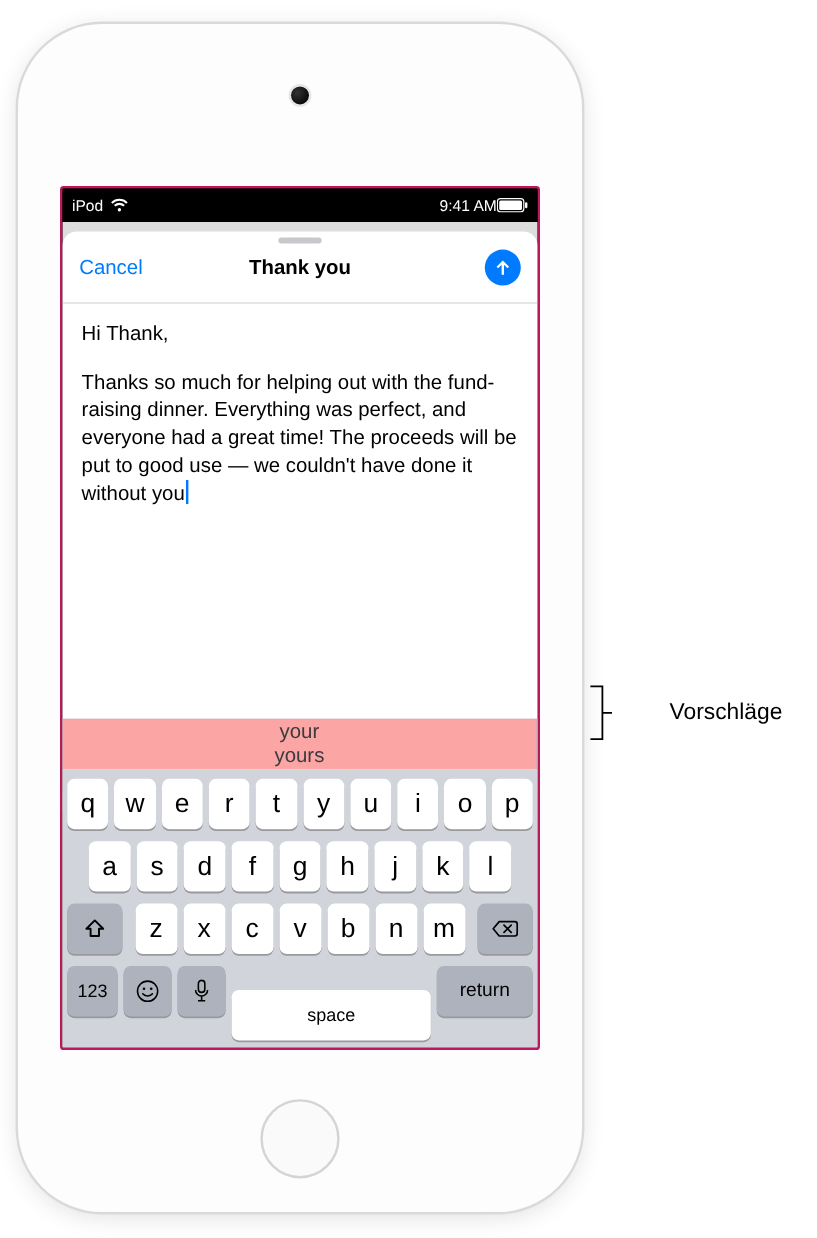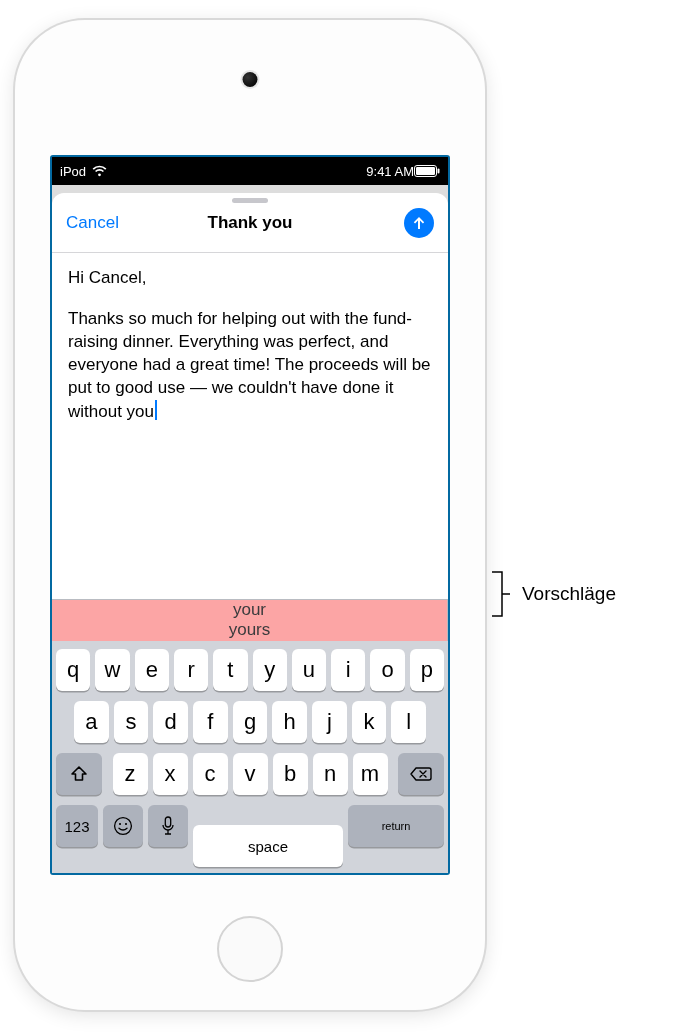--- a/index.html
+++ b/index.html
@@ -41,21 +41,21 @@
     border: 2.5px solid #d4d4d4;
     background: #fafafa;
   }
   .screen {
     position: absolute;
     top: 135px;
     left: 35px;
     width: 400px;
     height: 720px;
     background: #000;
-    border: 2px solid #0369a1;
+    border: 2px solid #be185d;
     border-radius: 3px;
     overflow: hidden;
     display: flex;
     flex-direction: column;
   }
   
   .status-bar {
     height: 28px;
     background: #000;
     color: #fff;
@@ -205,31 +205,32 @@
   .row4 .key, .row4 .key-fn { height: 42px; }
   .key-123 { width: 42px; font-size: 15px; }
   .key-emoji, .key-mic { width: 40px; }
   .key-space {
     flex: 1;
     max-width: none;
     font-size: 15px;
     margin-top: 20px;
   }
   .key-return {
-    width: 96px;
-    font-size: 11px;
+    width: 80px;
+    font-size: 16px;
     background:#adb2bc;
   }
   
   .callout {
     position: absolute;
     left: 490px;
     top: 570px;
     display: flex;
     align-items: center;
+    gap: 36px;
   }
   .callout-bracket {
     width: 20px;
     height: 48px;
   }
   .callout-label {
     font-size: 19px;
     color: #000;
     margin-left: 12px;
   }
@@ -271,21 +272,21 @@
           <span class="cancel-btn">Cancel</span>
           <span class="compose-title">Thank you</span>
           <span class="send-btn">
             <svg width="16" height="16" viewBox="0 0 16 16">
                 <path fill="#fff" d="M8 2l5.2 5.2-1.3 1.3L9 5.6V14H7V5.6L4.1 8.5 2.8 7.2 8 2z"></path>
               </svg>
           </span>
         </div>
 
         <div class="body-area">
-          <div class="body-text">Hi Cancel,</div>
+          <div class="body-text">Hi Thank,</div>
           <div style="height:18px"></div>
           <span class="body-text">Thanks so much for helping out with the fund-raising dinner. Everything was perfect, and everyone had a great time! The proceeds will be put to good use — we couldn't have done it without you</span><span class="caret"></span>
         </div>
 
         <div class="suggest-bar">
           <div class="suggest-item">your</div>
           <div class="suggest-item">yours</div>
           <div class="suggest-item">you're</div>
           <div class="suggest-collapse">
             <svg width="12" height="16" viewBox="0 0 12 16">

